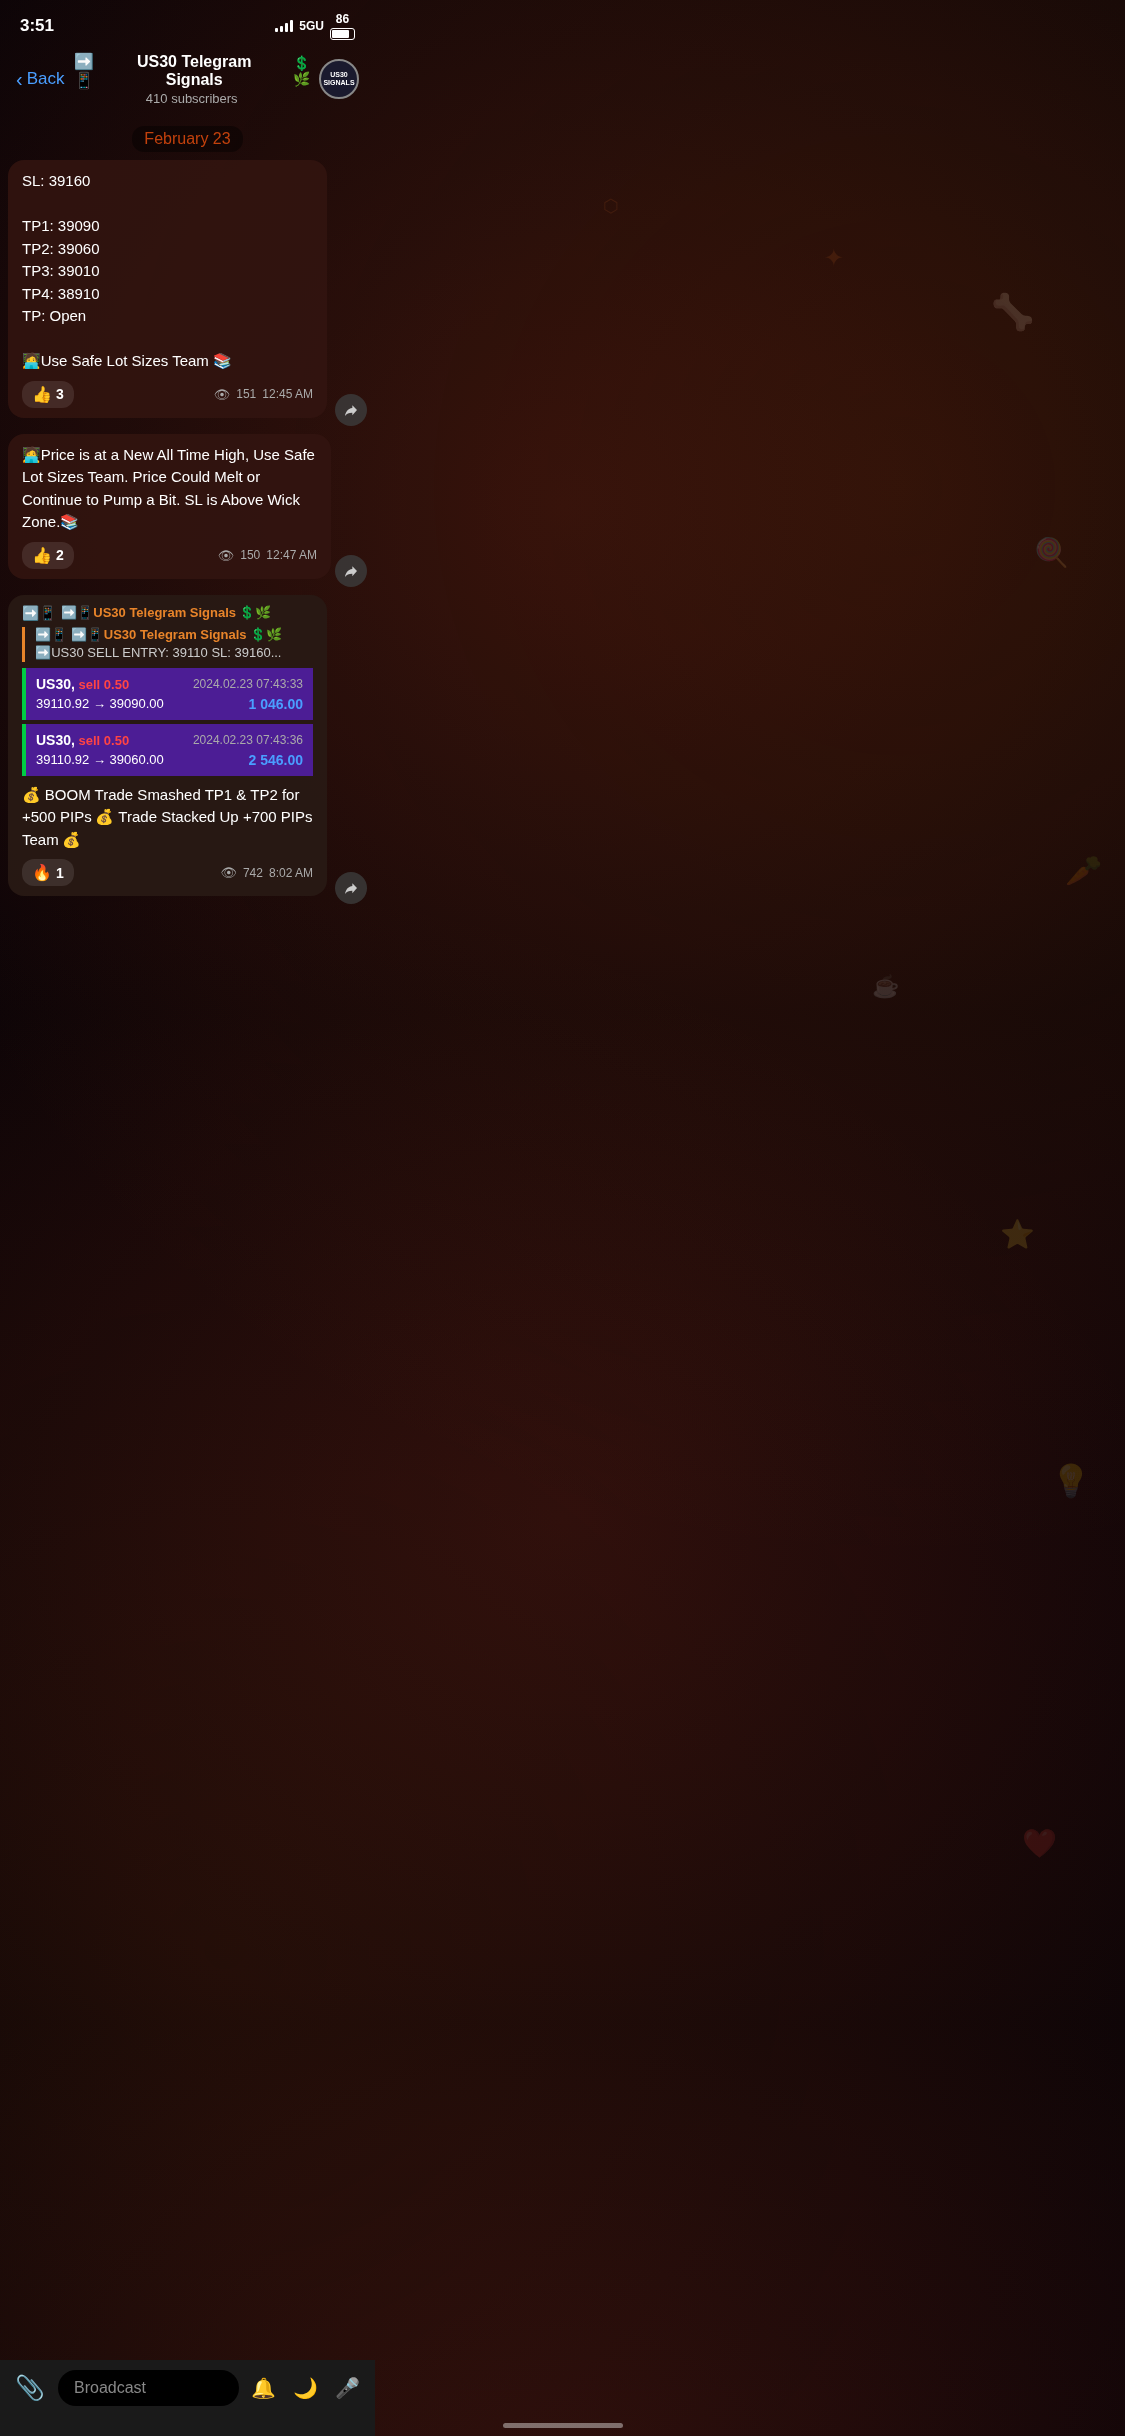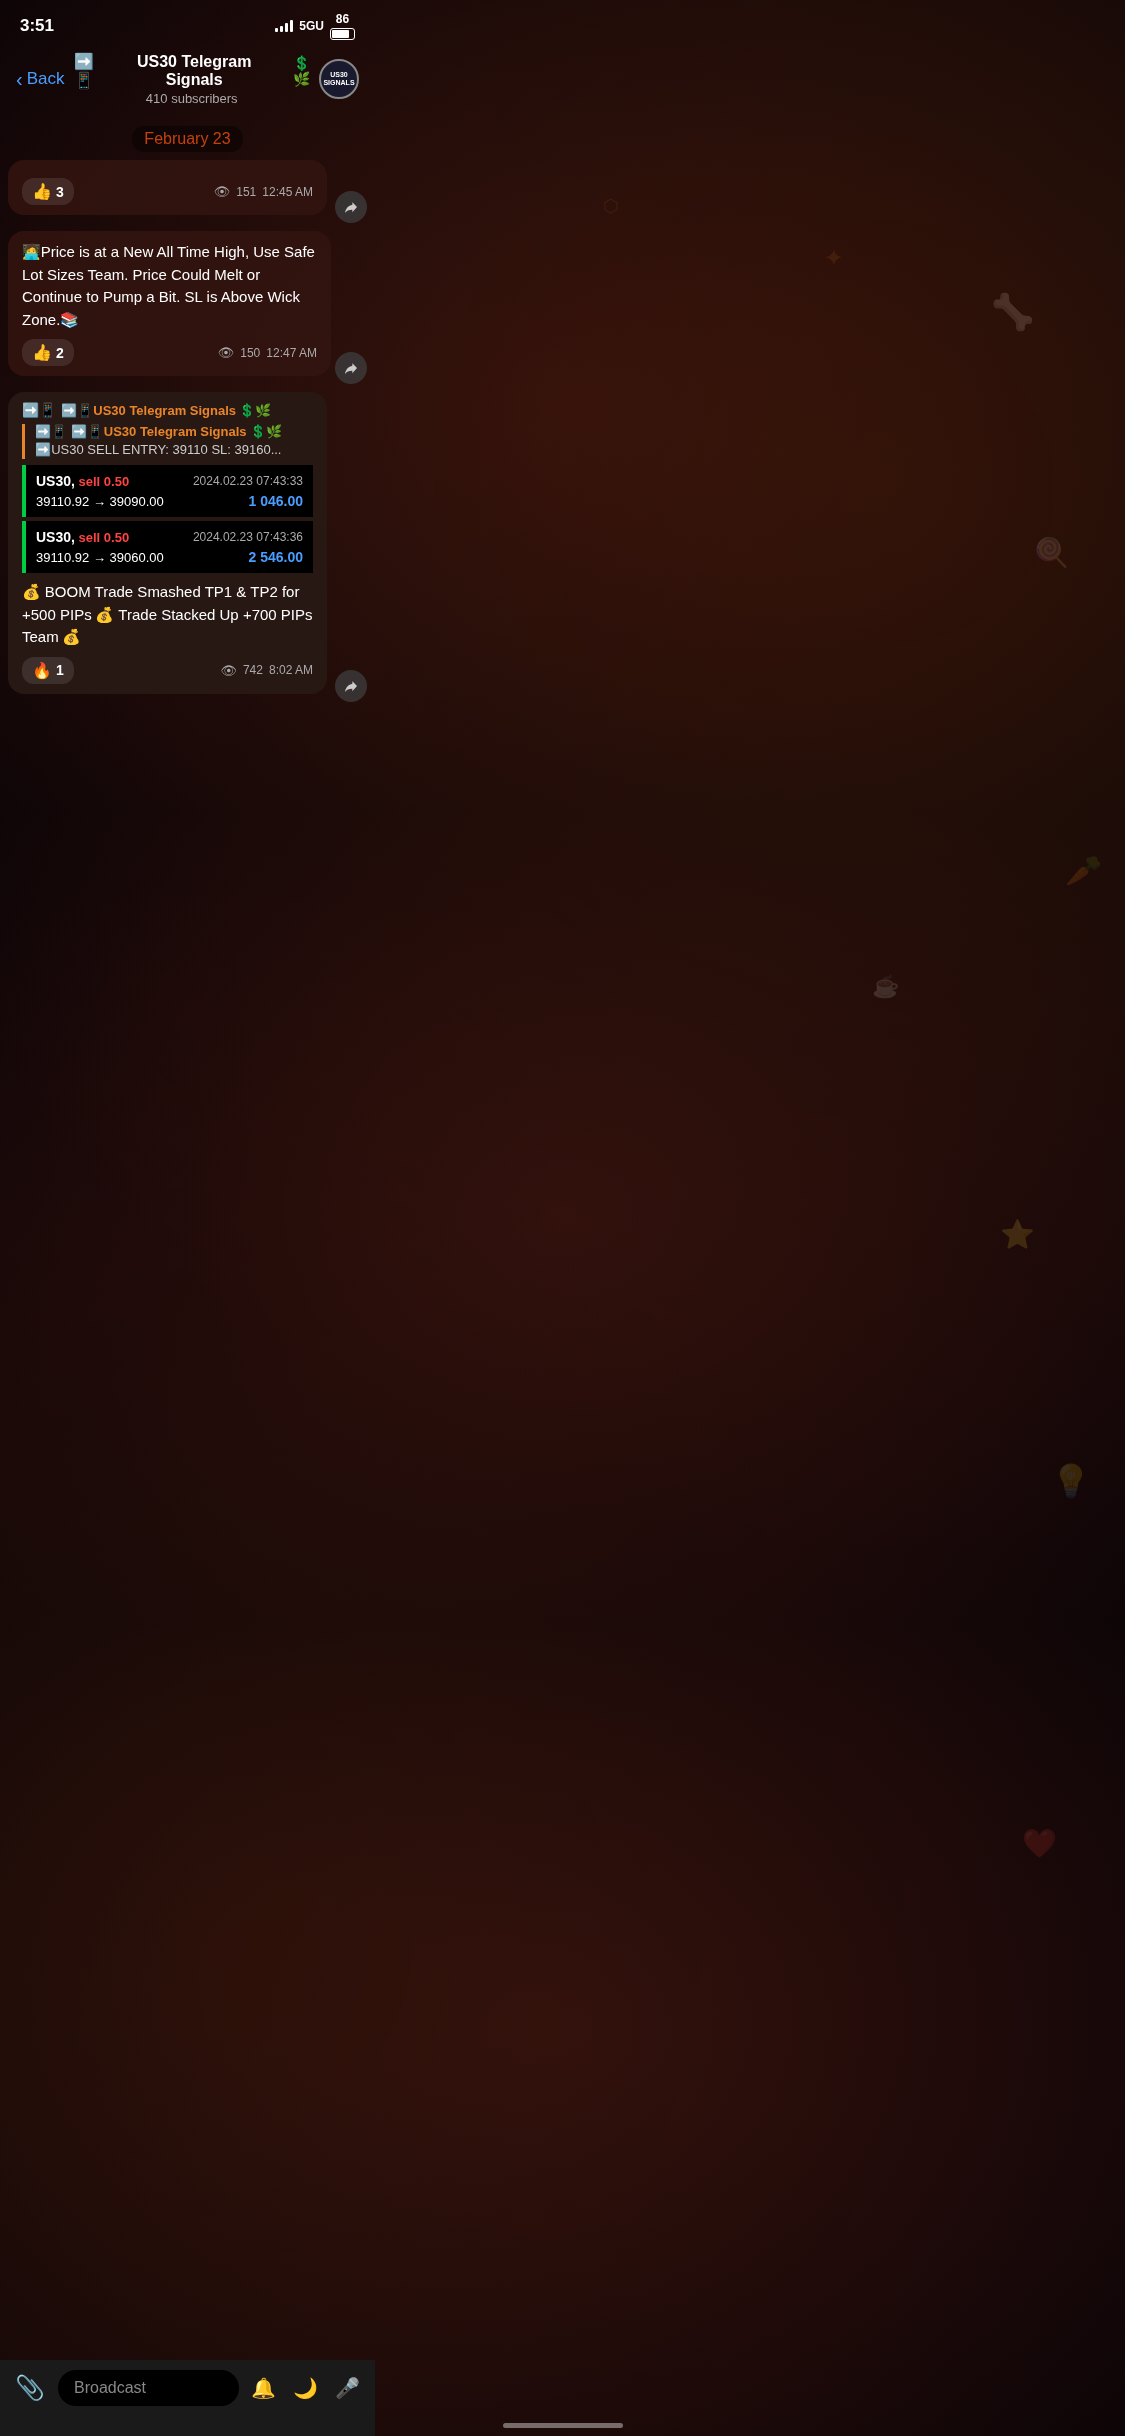--- a/index.html
+++ b/index.html
@@ -322,21 +322,21 @@
     }
 
     .quoted-text {
       color: #cccccc;
       font-size: 13px;
       line-height: 1.4;
     }
 
     
     .trade-card {
-      background: #000000;
+      background: #4c1d95;
       border-left: 4px solid #00cc44;
       padding: 8px 10px;
       margin: 4px 0;
       font-size: 13px;
     }
 
     .trade-card-header {
       display: flex;
       justify-content: space-between;
       align-items: center;
@@ -497,20 +497,29 @@
 </div>
 
 <div class="messages-container">
 
   <div class="date-divider">
     <span class="date-label">February 23</span>
   </div>
 
   <div style="display:flex; align-items:flex-end; gap:8px; margin-bottom:8px;">
     <div class="message-bubble" style="flex:1;">
+      <div class="message-text">SL:  39160
+
+TP1:  39090
+TP2:  39060
+TP3:  39010
+TP4:  38910
+TP:    Open
+
+🧑‍💻Use Safe Lot Sizes Team 📚</div>
       <div class="message-footer">
         <div class="reaction-btn">
           <span>👍</span>
           <span class="reaction-count">3</span>
         </div>
         <div class="message-meta">
           <span class="eye-icon">👁</span>
           <span>151</span>
           <span>12:45 AM</span>
         </div>

